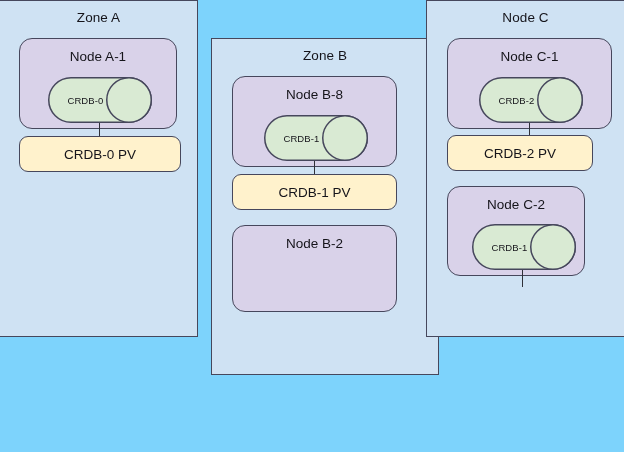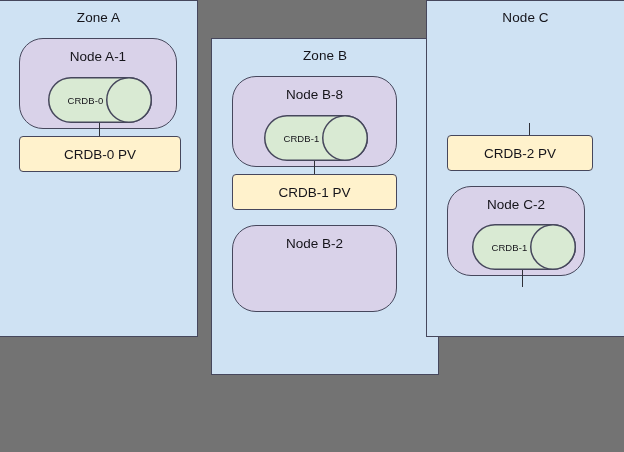--- a/index.html
+++ b/index.html
@@ -11,21 +11,21 @@
   body {
     width: 624px;
     height: 452px;
     font-family: "Liberation Sans", sans-serif;
     overflow: hidden;
   }
   #canvas {
     position: relative;
     width: 624px;
     height: 452px;
-    background: #737373;
+    background: #7dd3fc;
   }
 
   
   .zone {
     position: absolute;
     top: 0;
     height: 337px;
     background: #cfe2f3;
     border: 1px solid #46475c;
     box-sizing: border-box;
@@ -43,39 +43,39 @@
     font-size: 13.5px;
     color: #15141a;
     letter-spacing: 0.1px;
   }
 
   
   .node {
     position: absolute;
     background: #d9d2e9;
     border: 1px solid #46475c;
-    border-radius: 24px;
+    border-radius: 13px;
     box-sizing: border-box;
   }
   .node-title {
     position: absolute;
     top: 10px;
     left: 0;
     right: 0;
     text-align: center;
     font-size: 13.5px;
     color: #15141a;
   }
 
   
   .pv {
     position: absolute;
     background: #fff2cc;
     border: 1px solid #46475c;
-    border-radius: 4px;
+    border-radius: 9px;
     box-sizing: border-box;
     display: flex;
     align-items: center;
     justify-content: center;
   }
   .pv-label {
     font-size: 13.5px;
     color: #15141a;
   }
 
@@ -157,20 +157,31 @@
     </div>
 
     <div class="node" style="left:20px; top:186px; width:165px; height:87px;">
       <div class="node-title">Node B-2</div>
     </div>
   </div>
 
   <div class="zone zone-c">
     <div class="zone-title">Node C</div>
 
+    <div class="node" style="left:20px; top:37px; width:165px; height:91px;">
+      <div class="node-title">Node C-1</div>
+
+      <div class="cyl" style="left:31px; top:38px; width:104px; height:46px;">
+        <svg width="104" height="46" viewBox="0 0 104 46" aria-hidden="true">
+          <path d="M23,0.75 H81 A22.25,22.25 0 0 1 81,45.25 H23 A22.25,22.25 0 0 1 23,0.75 Z" fill="#d9ead3" stroke="#46475c" stroke-width="1.5"></path>
+          <ellipse cx="81" cy="23" rx="22.25" ry="22.25" fill="#d9ead3" stroke="#46475c" stroke-width="1.5"></ellipse>
+        </svg>
+        <div class="cyl-label">CRDB-2</div>
+      </div>
+    </div>
 
     <div class="connector" style="left:102px; top:122px; height:15px;"></div>
 
     <div class="pv" style="left:20px; top:134px; width:146px; height:36px;">
       <span class="pv-label">CRDB-2 PV</span>
     </div>
 
     <div class="node" style="left:20px; top:185px; width:138px; height:90px;">
       <div class="node-title">Node C-2</div>
 

